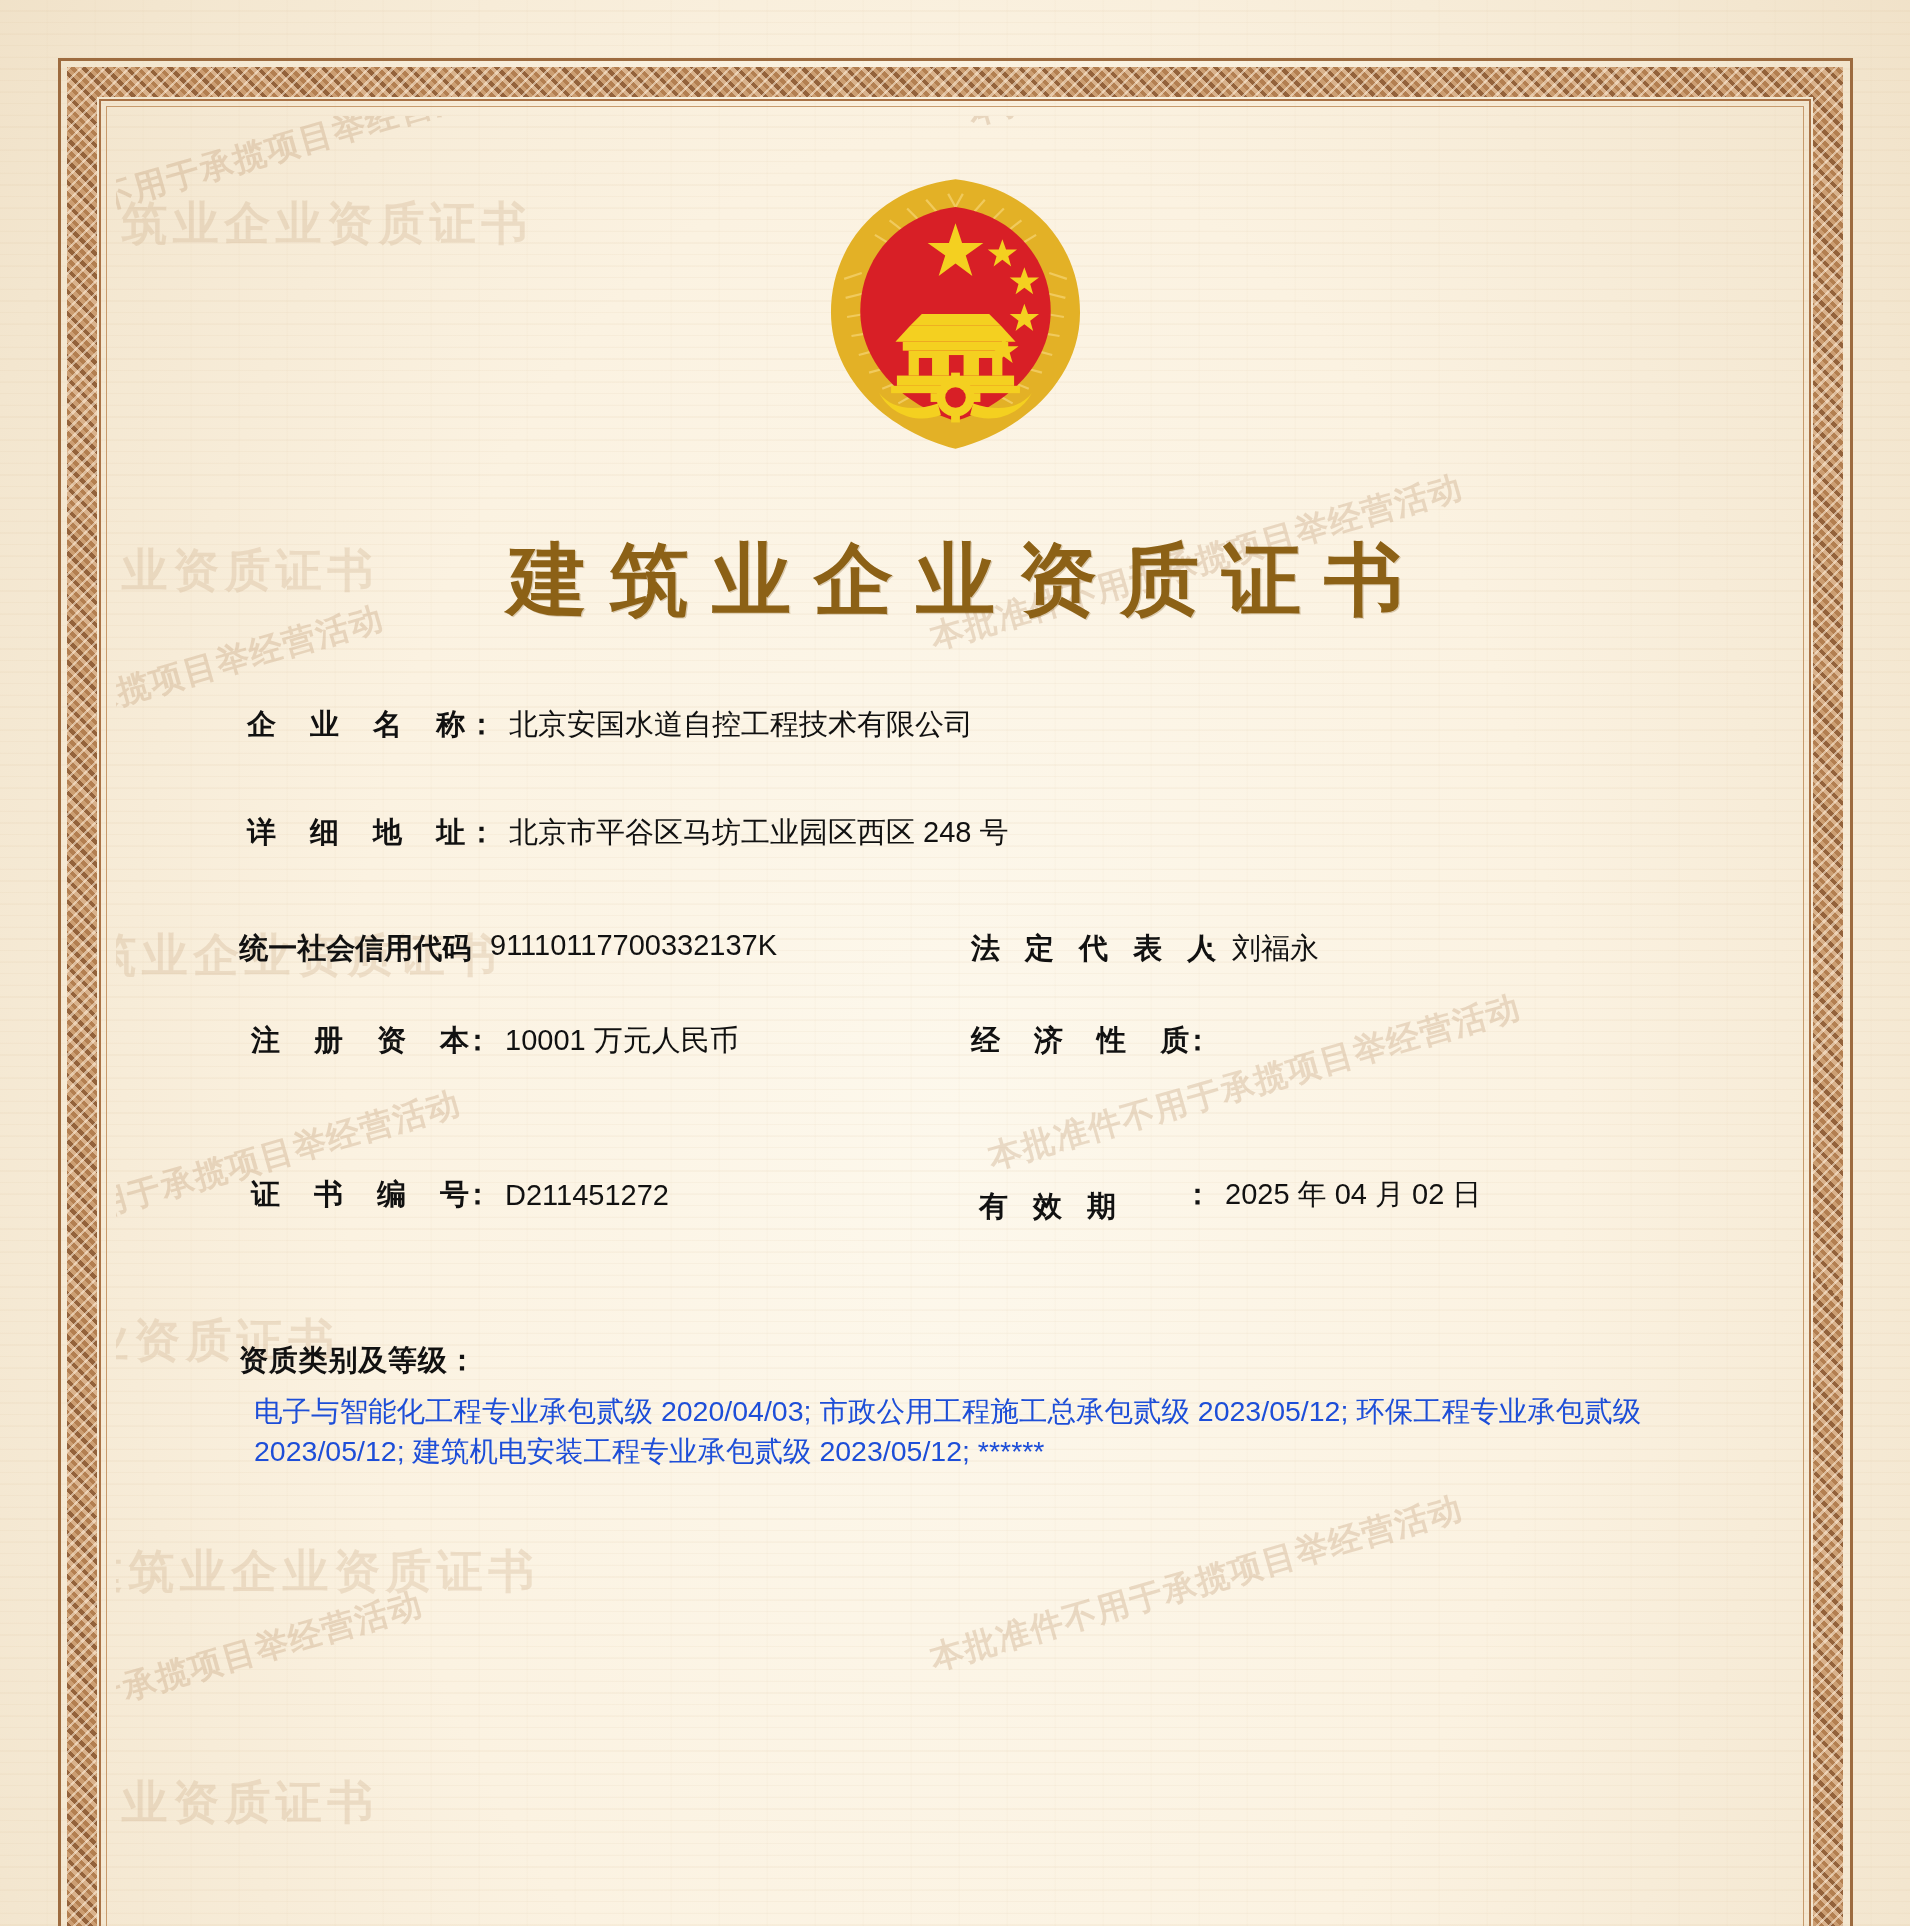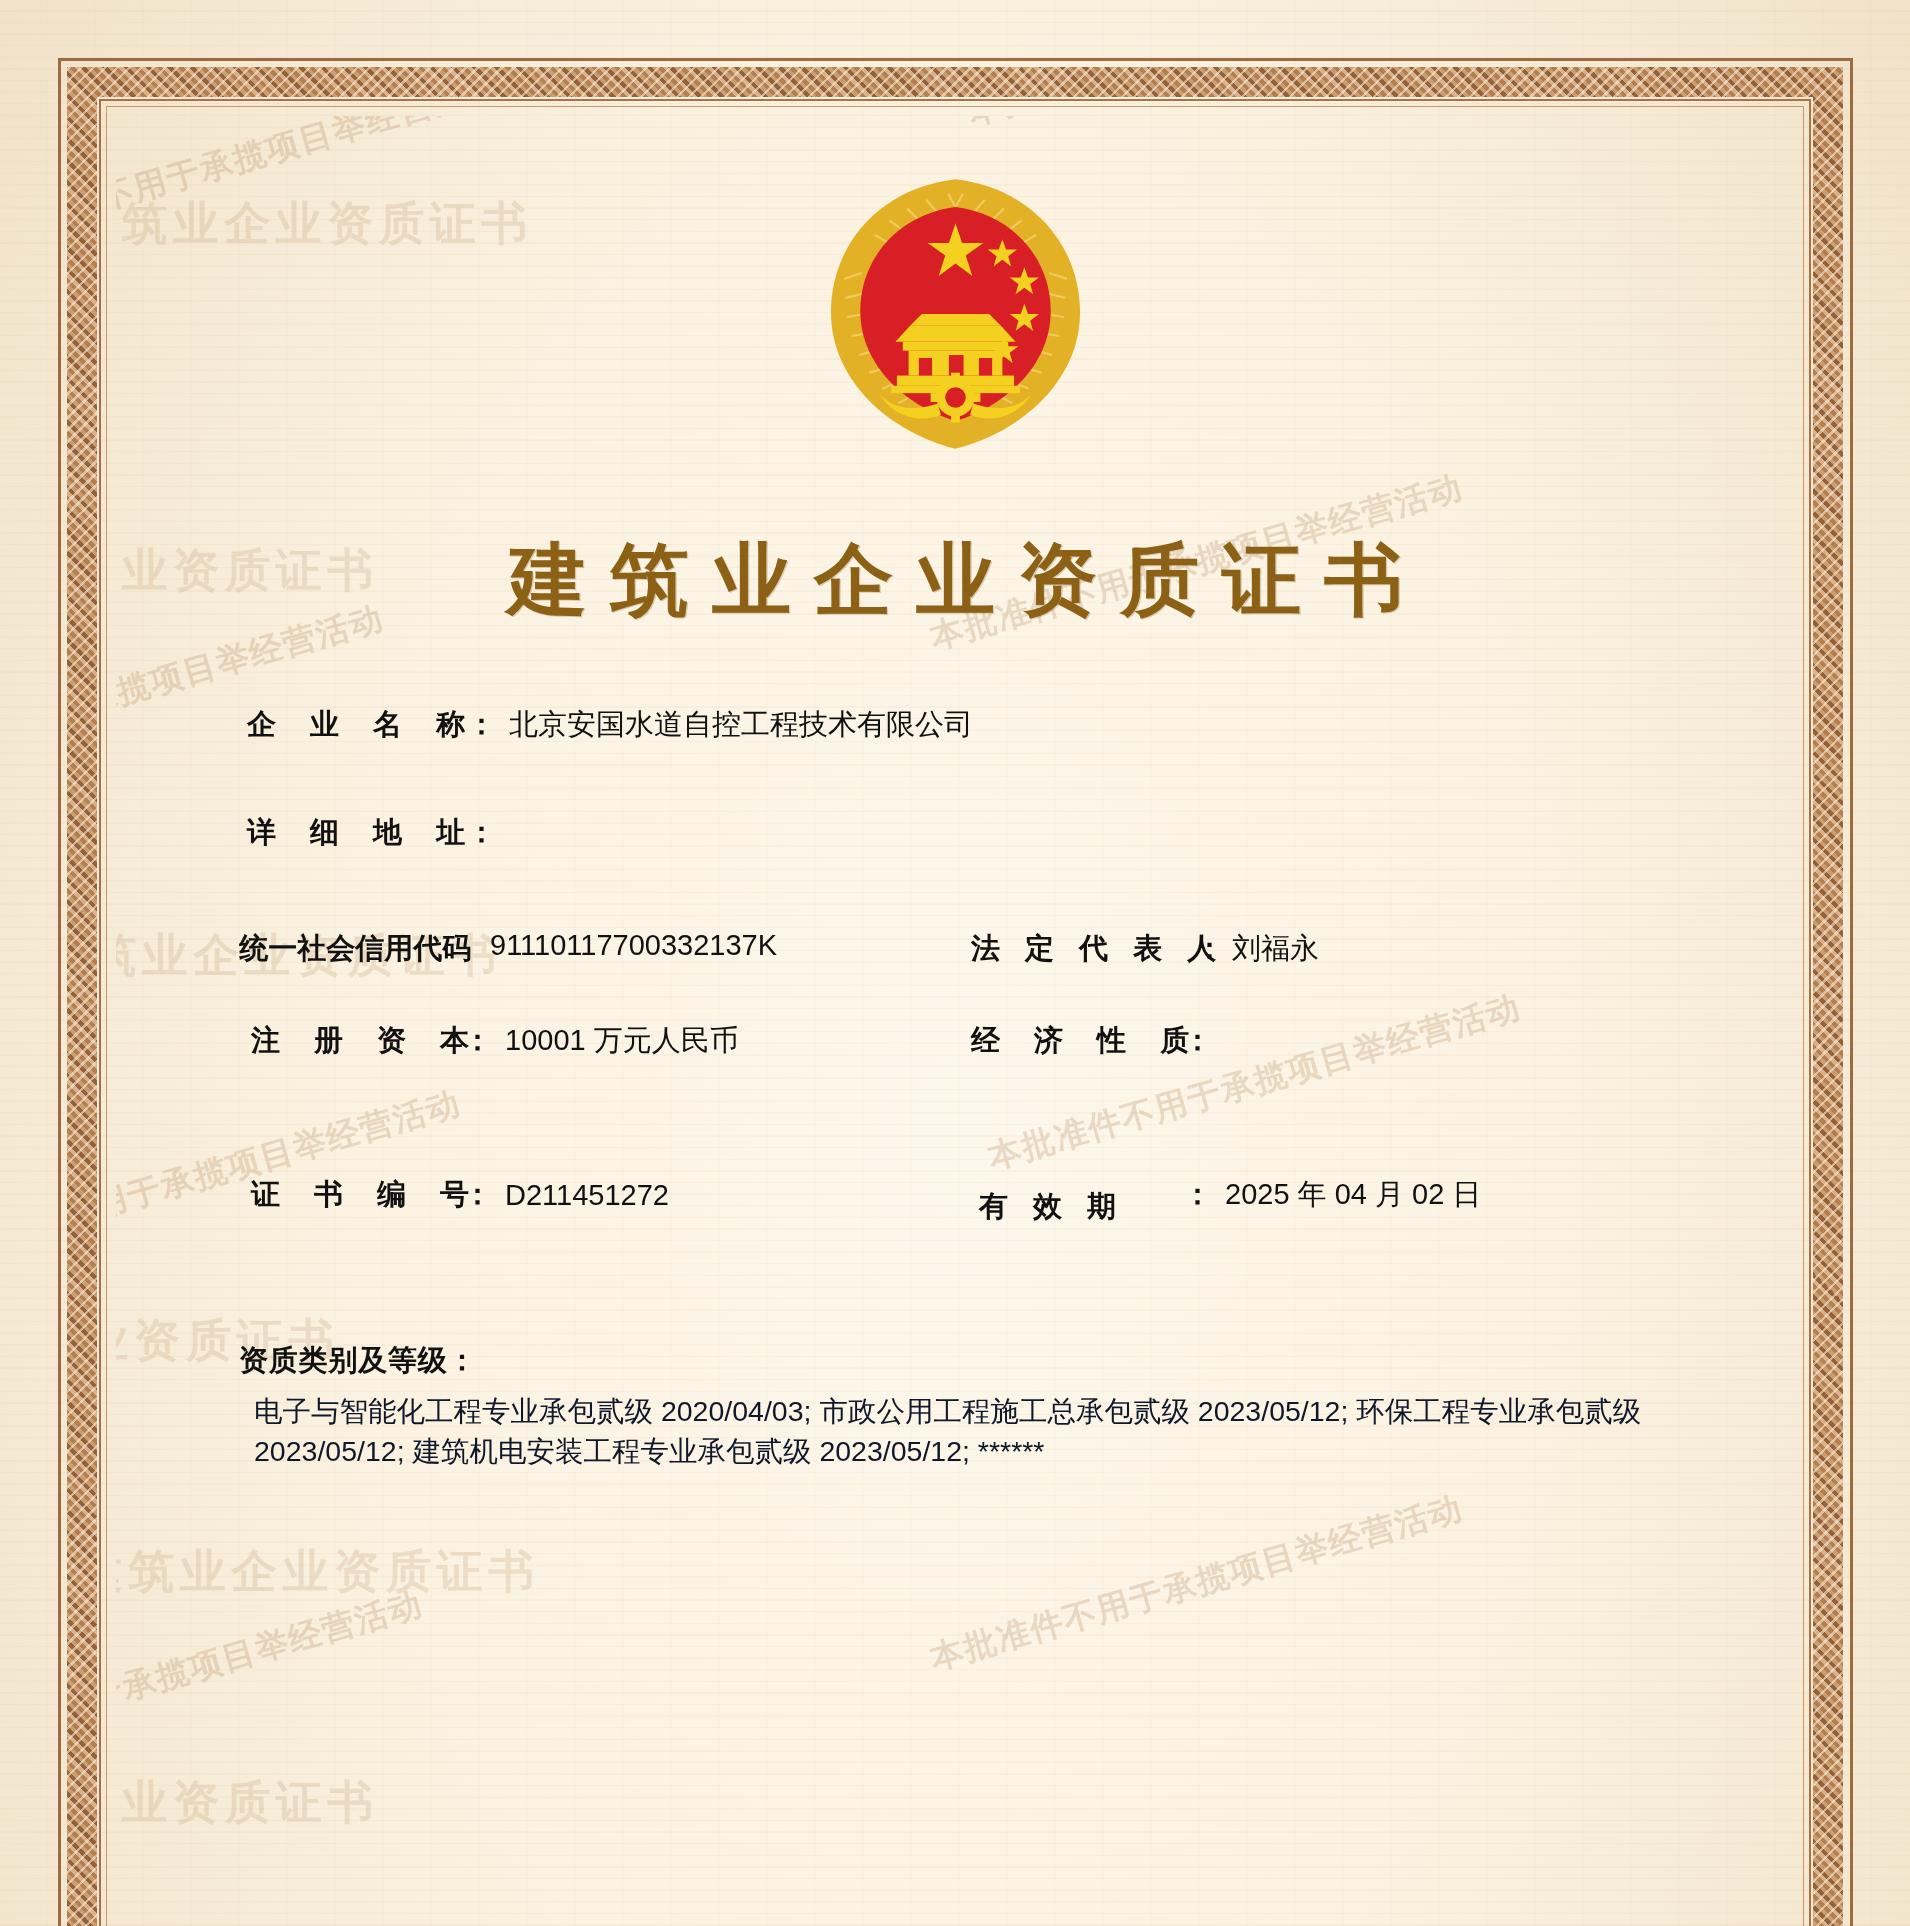--- a/index.html
+++ b/index.html
@@ -186,21 +186,21 @@
     color: #111;
     letter-spacing: 0.8px;
   }
   .qual-body {
     position: absolute;
     left: 254px;
     top: 1391px;
     width: 1456px;
     font-size: 28.5px;
     line-height: 1.42;
-    color: #0f172a;
+    color: #1d4ed8;
   }
 </style>
 </head>
 <body>
 
 <div class="page">
 
   <div class="paper-texture"></div>
 
   <div class="watermark-layer">
@@ -294,20 +294,21 @@
 
     <div class="row">
       <span class="lbl f-abs spaced3" style="left:0px; top:0;">企 业 名 称</span>
       <span class="lbl f-abs" style="left:220px; top:0;">：</span>
       <span class="val f-abs" style="left:262px; top:0;">北京安国水道自控工程技术有限公司</span>
     </div>
 
     <div class="row" style="margin-top:50px;">
       <span class="lbl f-abs spaced3" style="left:0px; top:0;">详 细 地 址</span>
       <span class="lbl f-abs" style="left:220px; top:0;">：</span>
+      <span class="val f-abs" style="left:262px; top:0;">北京市平谷区马坊工业园区西区 248 号</span>
     </div>
 
     <div class="row" style="margin-top:58px;">
       <span class="lbl f-abs" style="left:-7.7px; top:0;">统一社会信用代码</span>
       <span class="val f-abs" style="left:243px; top:0;">91110117700332137K</span>
       <span class="lbl f-abs spaced4" style="left:724px; top:0;">法 定 代 表 人</span>
       <span class="lbl f-abs" style="left:948px; top:0;">：</span>
       <span class="val f-abs" style="left:985px; top:0;">刘福永</span>
     </div>
 

